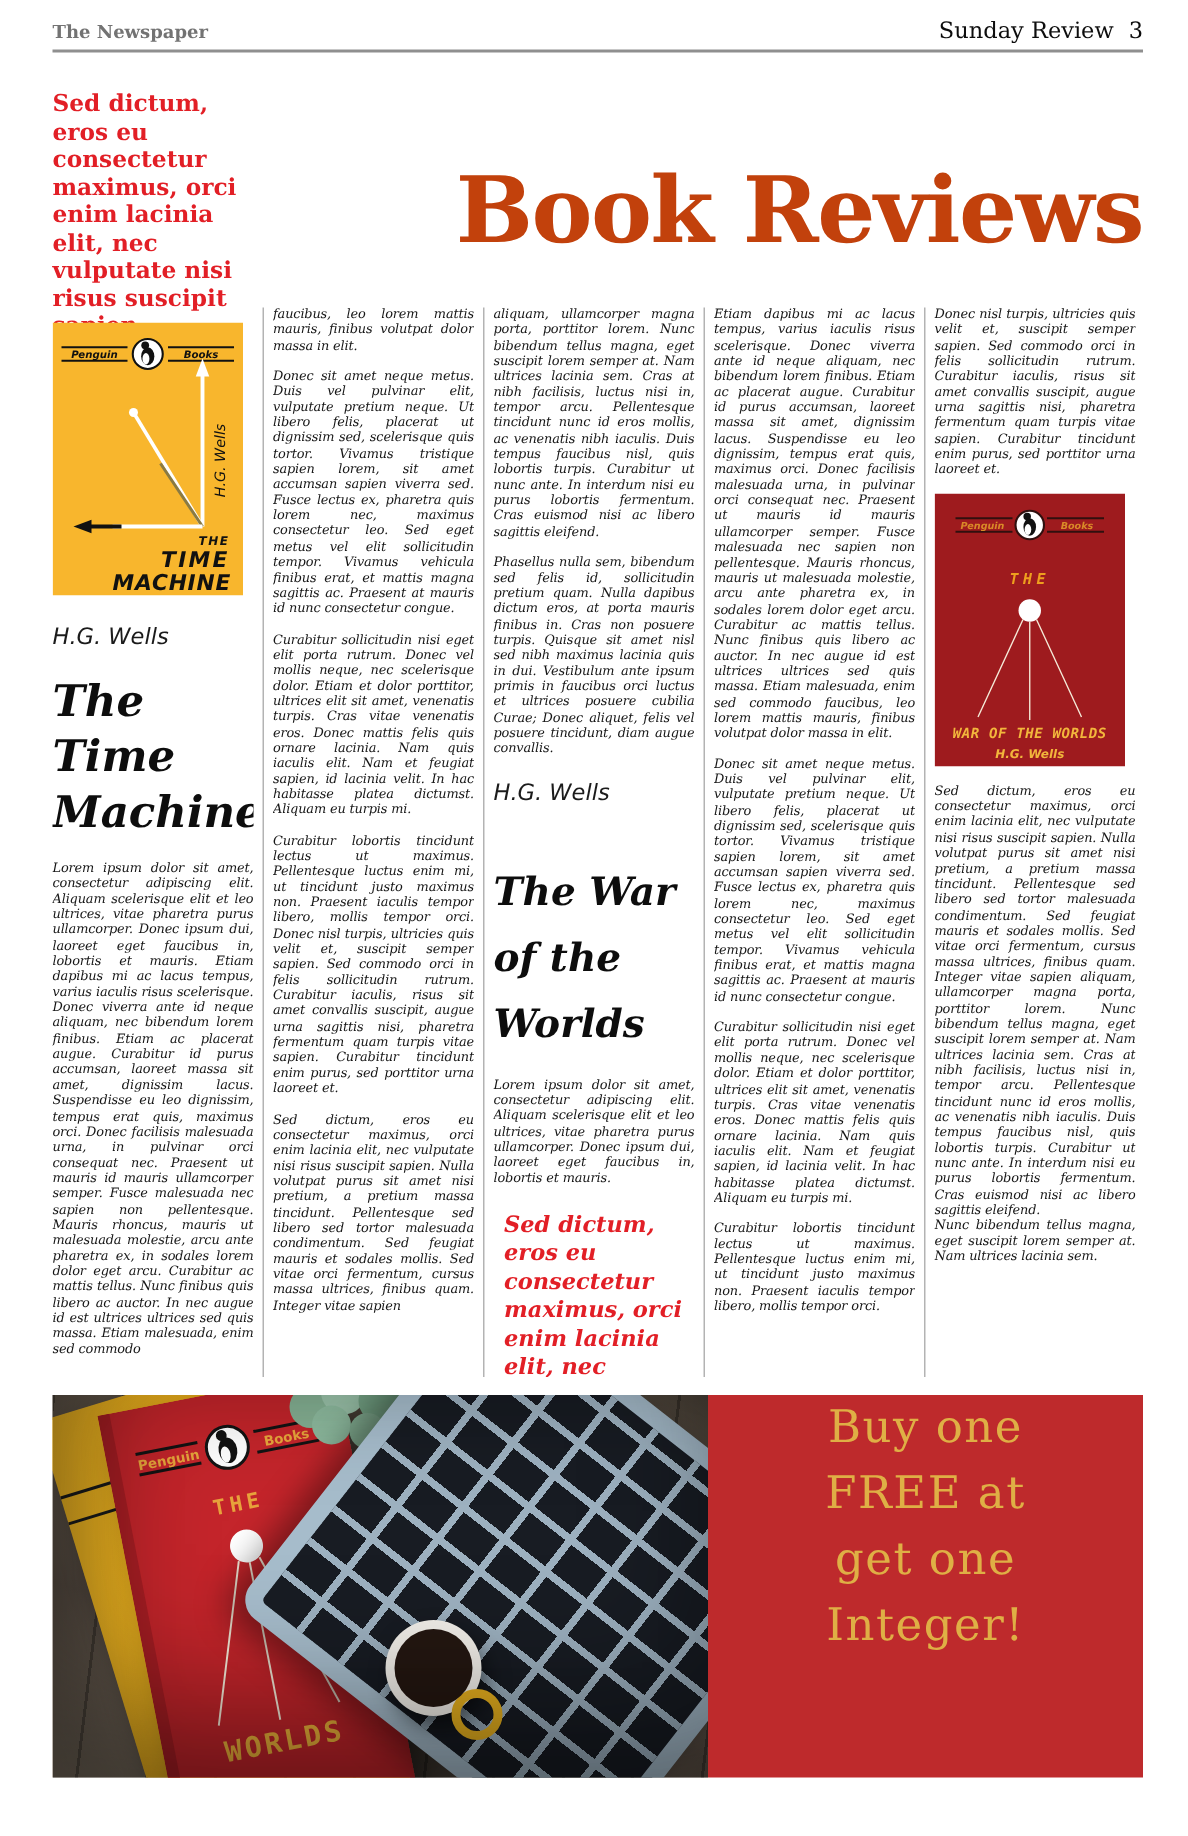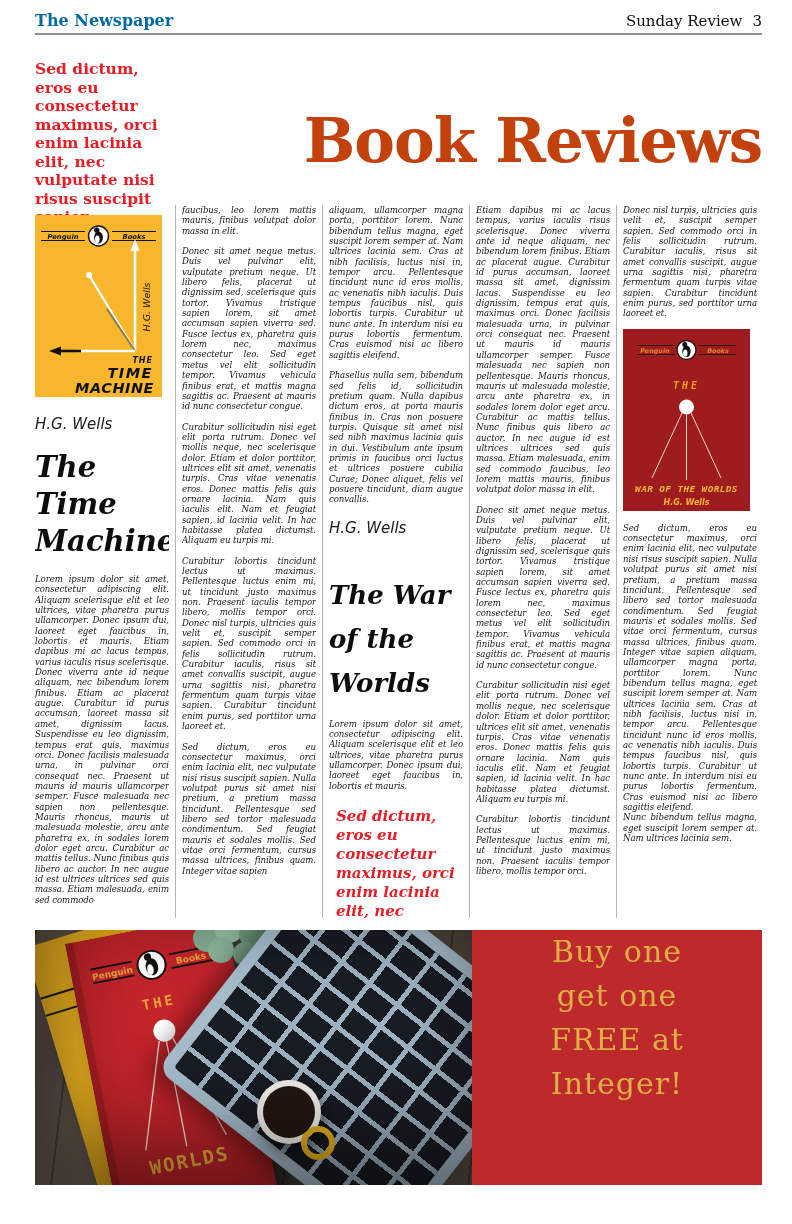--- a/index.html
+++ b/index.html
@@ -2,21 +2,21 @@
 <html lang="en"><head>
 <meta charset="utf-8">
 <style>
   html,body{margin:0;padding:0;background:#fff;}
   .page{position:relative;width:792px;height:1224px;background:#fff;overflow:hidden;
         font-family:"DejaVu Serif",serif;color:#151515;}
 
   
   .masthead{position:absolute;left:35px;top:11px;width:727px;display:flex;
             justify-content:space-between;align-items:baseline;}
-  .paper-name{font-family:"DejaVu Serif",serif;font-weight:bold;font-size:16px;color:#0369a1;}
+  .paper-name{font-family:"DejaVu Serif",serif;font-weight:bold;font-size:12px;color:#737373;}
   .section-name{font-family:"DejaVu Serif",serif;font-size:15px;color:#0d0d0d;}
   .page-num{margin-left:10px;}
   .masthead-rule{position:absolute;left:35px;top:33px;width:727px;height:2px;background:#8f8f8f;}
 
   
   .lead-quote{position:absolute;left:35px;top:60px;width:142px;
               font-family:"DejaVu Serif",serif;font-weight:bold;font-size:15.5px;
               line-height:18.5px;color:#E21F26;}
 
   
@@ -252,20 +252,20 @@
       </svg>
       <div class="ad-keyboard"></div>
       <div class="ad-cup">
         <div class="ad-cup-handle"></div>
         <div class="ad-cup-inner"></div>
       </div>
     </div>
     <div class="ad-panel">
       <div class="ad-panel-text">
         <div>Buy one</div>
+        <div>FREE at</div>
         <div>get one</div>
-        <div>FREE at</div>
         <div>Integer!</div>
       </div>
     </div>
   </div>
 
 </div>
 
 </body></html>

